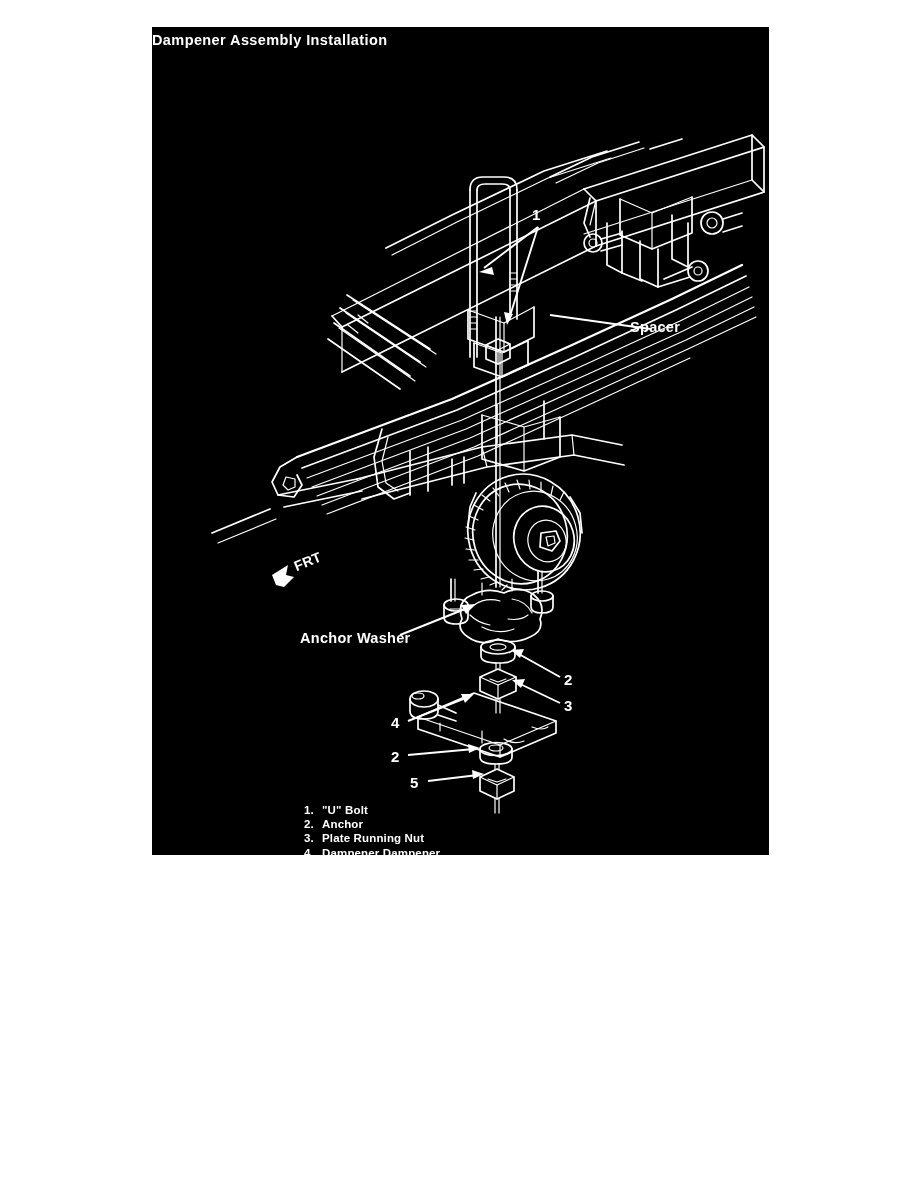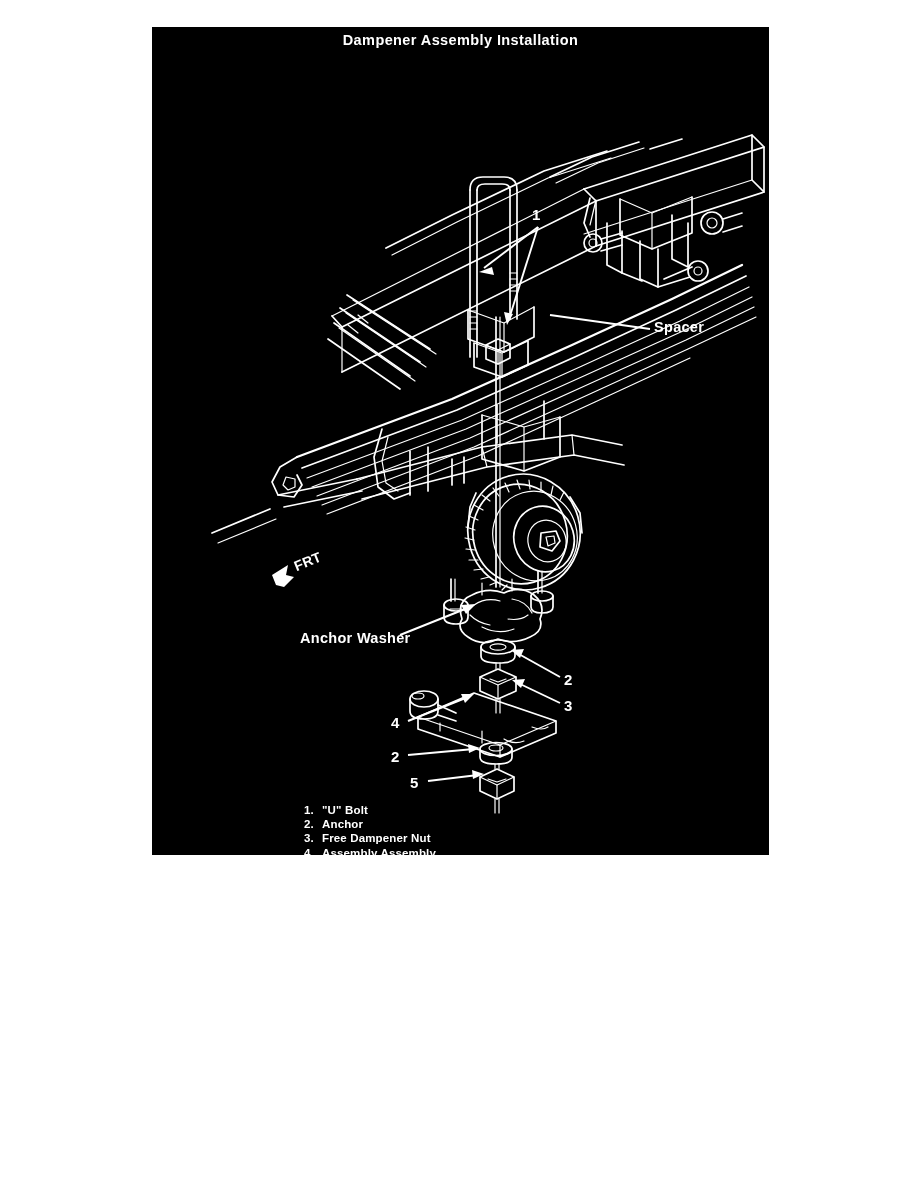--- a/index.html
+++ b/index.html
@@ -26,21 +26,21 @@
     background: #000000;
     overflow: hidden;
   }
 
   
   #figure-title {
     position: absolute;
     left: 0;
     top: 5px;
     width: 100%;
-    text-align: center;
+    text-align: left;
     color: #ffffff;
     font-family: "Liberation Sans", sans-serif;
     font-size: 14.5px;
     font-weight: bold;
     letter-spacing: 0.4px;
     white-space: nowrap;
   }
 
   
   .art {
@@ -84,21 +84,21 @@
     position: absolute;
     color: #ffffff;
     font-family: "Liberation Sans", sans-serif;
     font-weight: bold;
     white-space: nowrap;
     line-height: 1;
   }
   .callout-num { font-size: 15px; }
   .callout-word { font-size: 14.5px; letter-spacing: 0.3px; }
 
-  #label-spacer      { left: 502px; top: 293px; }
+  #label-spacer      { left: 478px; top: 293px; }
   #label-anchorplate { left: 148px; top: 604px; }
   #label-frt {
     left: 140px; top: 533px;
     font-size: 14px;
     transform: rotate(-22deg);
     transform-origin: left top;
   }
   #label-1 { left: 380px; top: 180px; }
   #label-2a { left: 412px; top: 645px; }
   #label-3  { left: 412px; top: 671px; }
@@ -422,21 +422,21 @@
   <div class="callout callout-num" id="label-5">5</div>
 
   <div id="parts-legend">
     <div class="legend-row">
       <span class="legend-idx">1.</span><span>"U" Bolt</span>
     </div>
     <div class="legend-row">
       <span class="legend-idx">2.</span><span>Anchor</span>
     </div>
     <div class="legend-row">
-      <span class="legend-idx">3.</span><span>Free Dampener Nut</span>
+      <span class="legend-idx">3.</span><span>Plate Running Nut</span>
     </div>
     <div class="legend-row">
-      <span class="legend-idx">4.</span><span>Assembly Assembly</span>
+      <span class="legend-idx">4.</span><span>Dampener Dampener</span>
     </div>
 
   </div>
 
 </div>
 
 </body></html>

